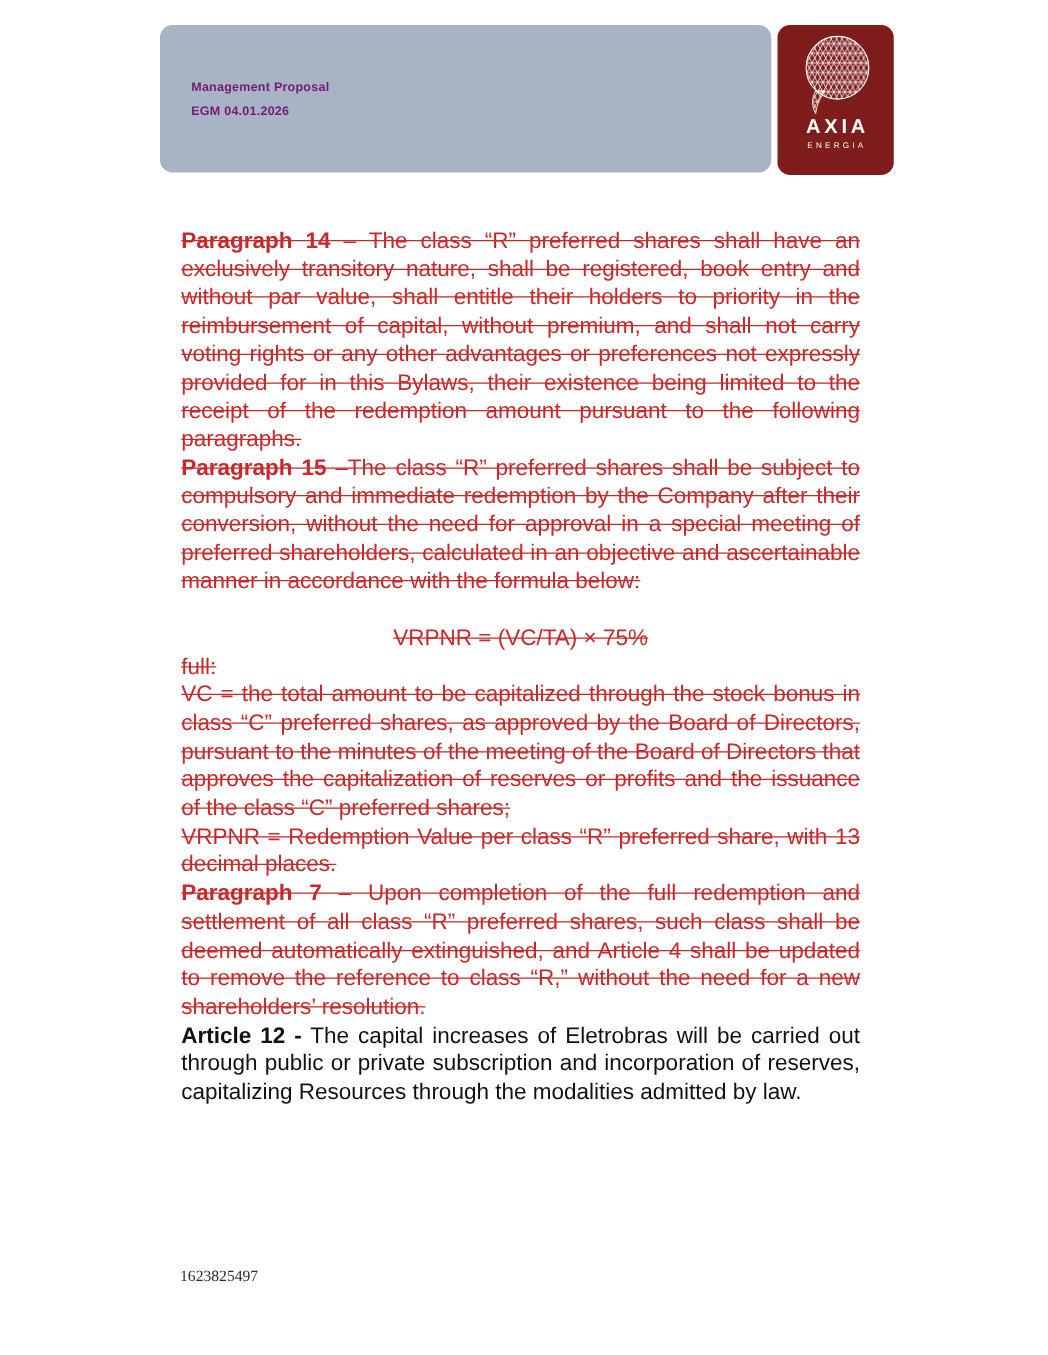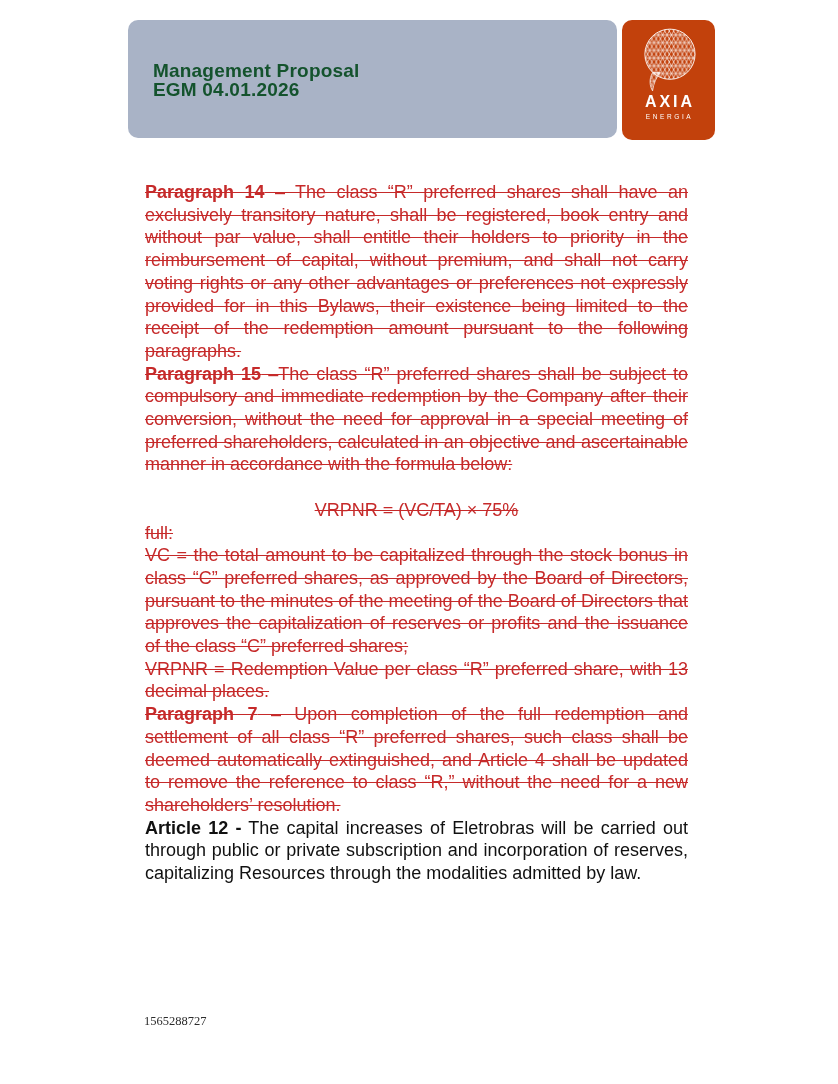--- a/index.html
+++ b/index.html
@@ -7,26 +7,26 @@
     position:relative;width:838px;height:1084px;background:#ffffff;overflow:hidden;
     font-family:"Liberation Sans",sans-serif;
   }
   
   .band{
     position:absolute;left:128px;top:20px;width:489px;height:118px;
     background:#a9b3c6;border-radius:10px;
   }
   .band-text{
     position:absolute;left:25px;top:41px;
-    font-size:19px;font-weight:bold;color:#14532d;line-height:19px;
+    font-size:10px;font-weight:bold;color:#701a75;line-height:19px;
     letter-spacing:0.2px;
   }
   .logo{
     position:absolute;left:622px;top:20px;width:93px;height:120px;
-    background:#c2410c;border-radius:10px;
+    background:#7f1d1d;border-radius:10px;
     display:flex;flex-direction:column;align-items:center;
   }
   .logo svg{margin-top:7px;}
   .logo-word{
     color:#ffffff;font-weight:bold;font-size:16px;letter-spacing:3px;
     margin-top:1px;margin-left:3px;line-height:16px;
   }
   .logo-sub{
     color:#ffffff;font-size:6.5px;letter-spacing:2.6px;margin-top:3px;margin-left:2px;
   }
@@ -93,15 +93,15 @@
 
     <p class="del"><span>VRPNR = Redemption Value per class “R” preferred share, with 13 decimal places.</span></p>
 
 
     <p class="del"><b>Paragraph 7</b><span> – Upon completion of the full redemption and settlement of all class “R” preferred shares, such class shall be deemed automatically extinguished, and Article 4 shall be updated to remove the reference to class “R,” without the need for a new shareholders’ resolution.</span></p>
 
     <p><b>Article 12 -</b><span> The capital increases of Eletrobras will be carried out through public or private subscription and incorporation of reserves, capitalizing Resources through the modalities admitted by law.</span></p>
 
   </div>
 
-  <div class="footer">1565288727</div>
+  <div class="footer">1623825497</div>
 
 </div>
 
 </body></html>

